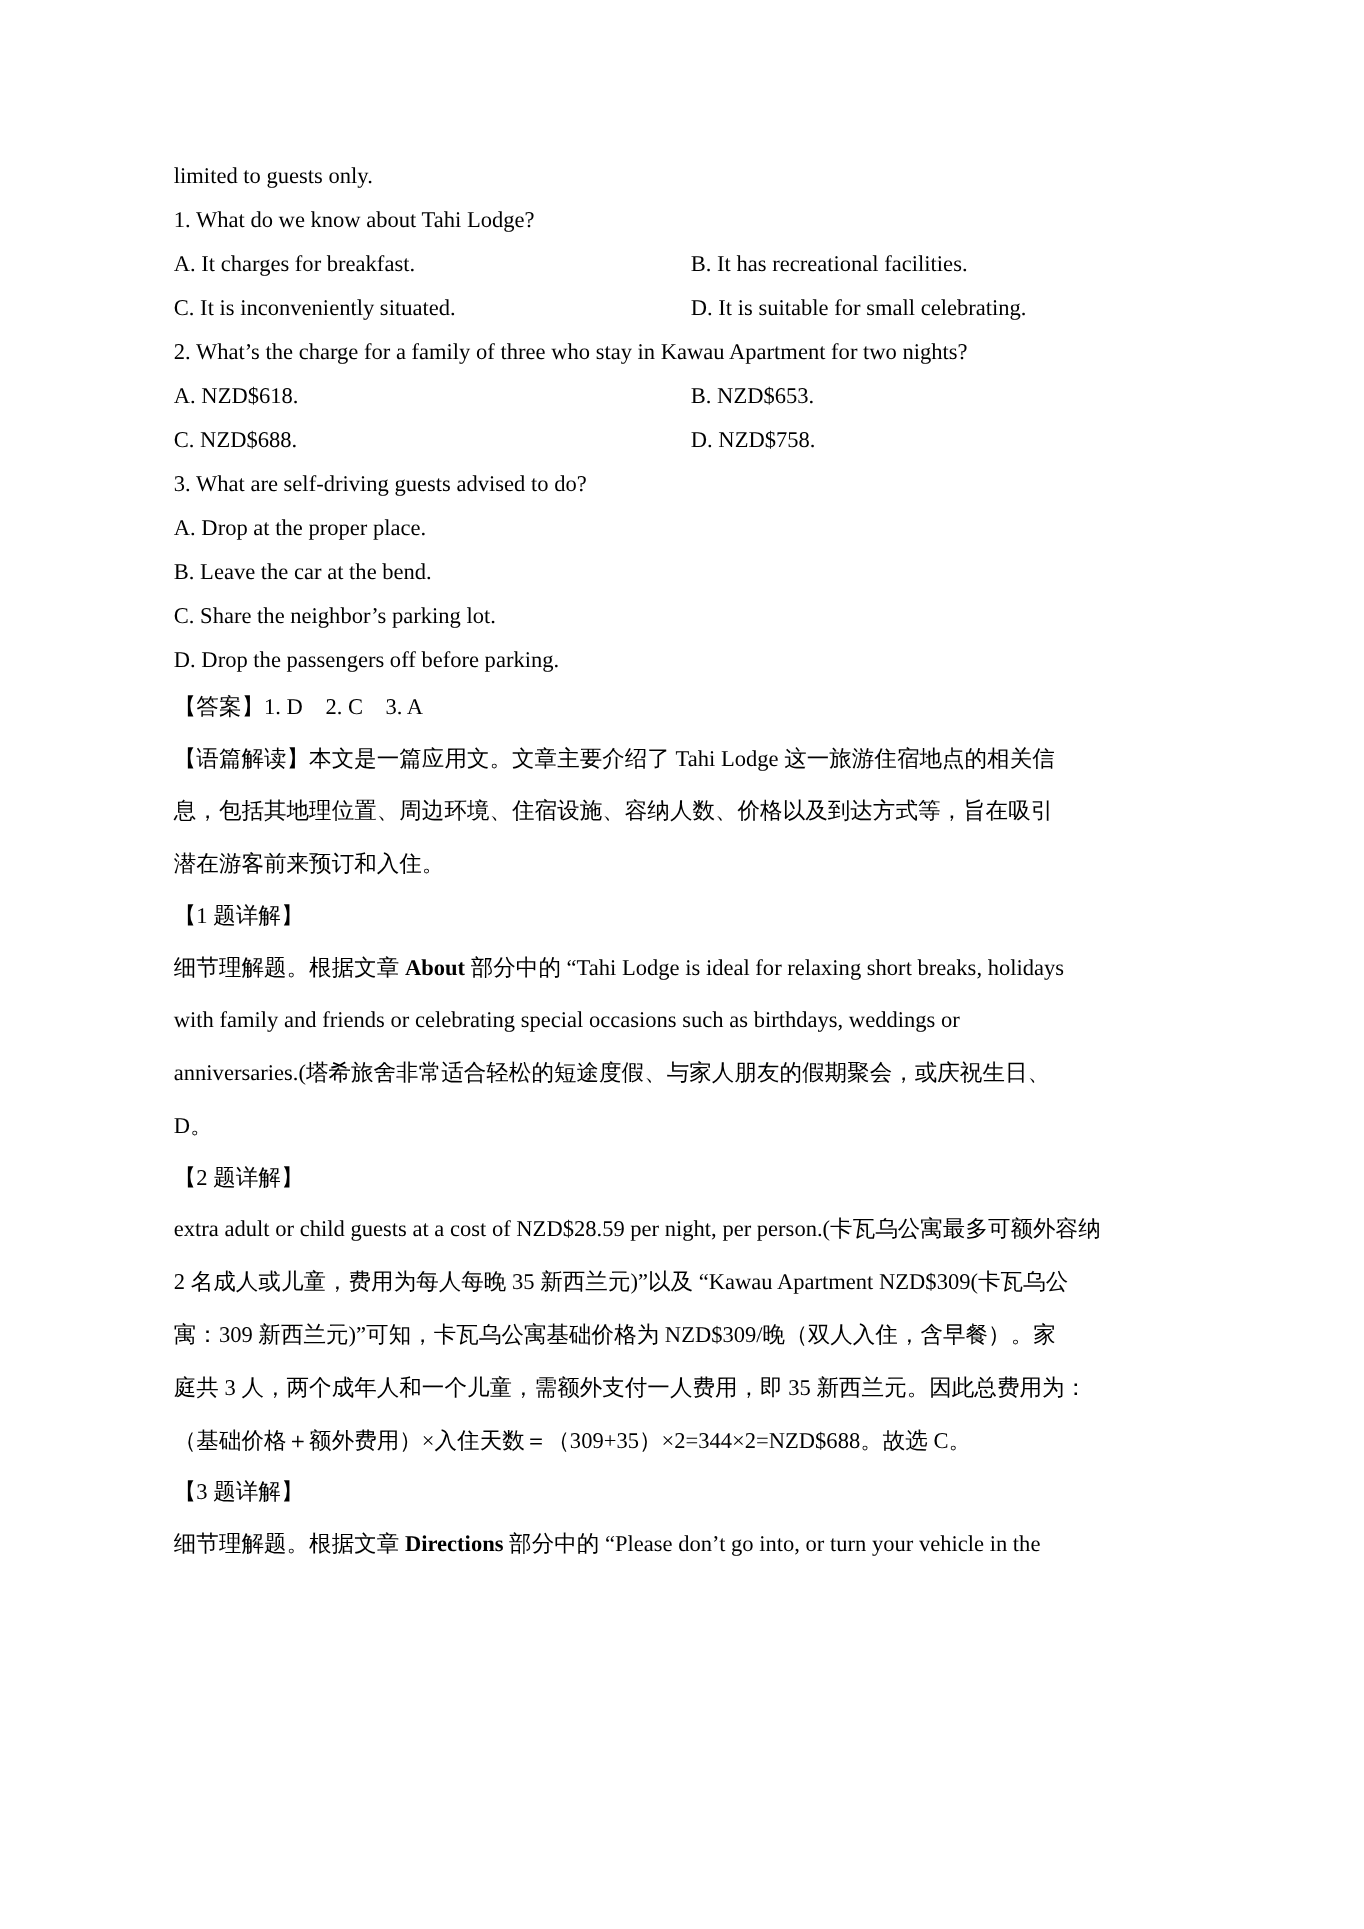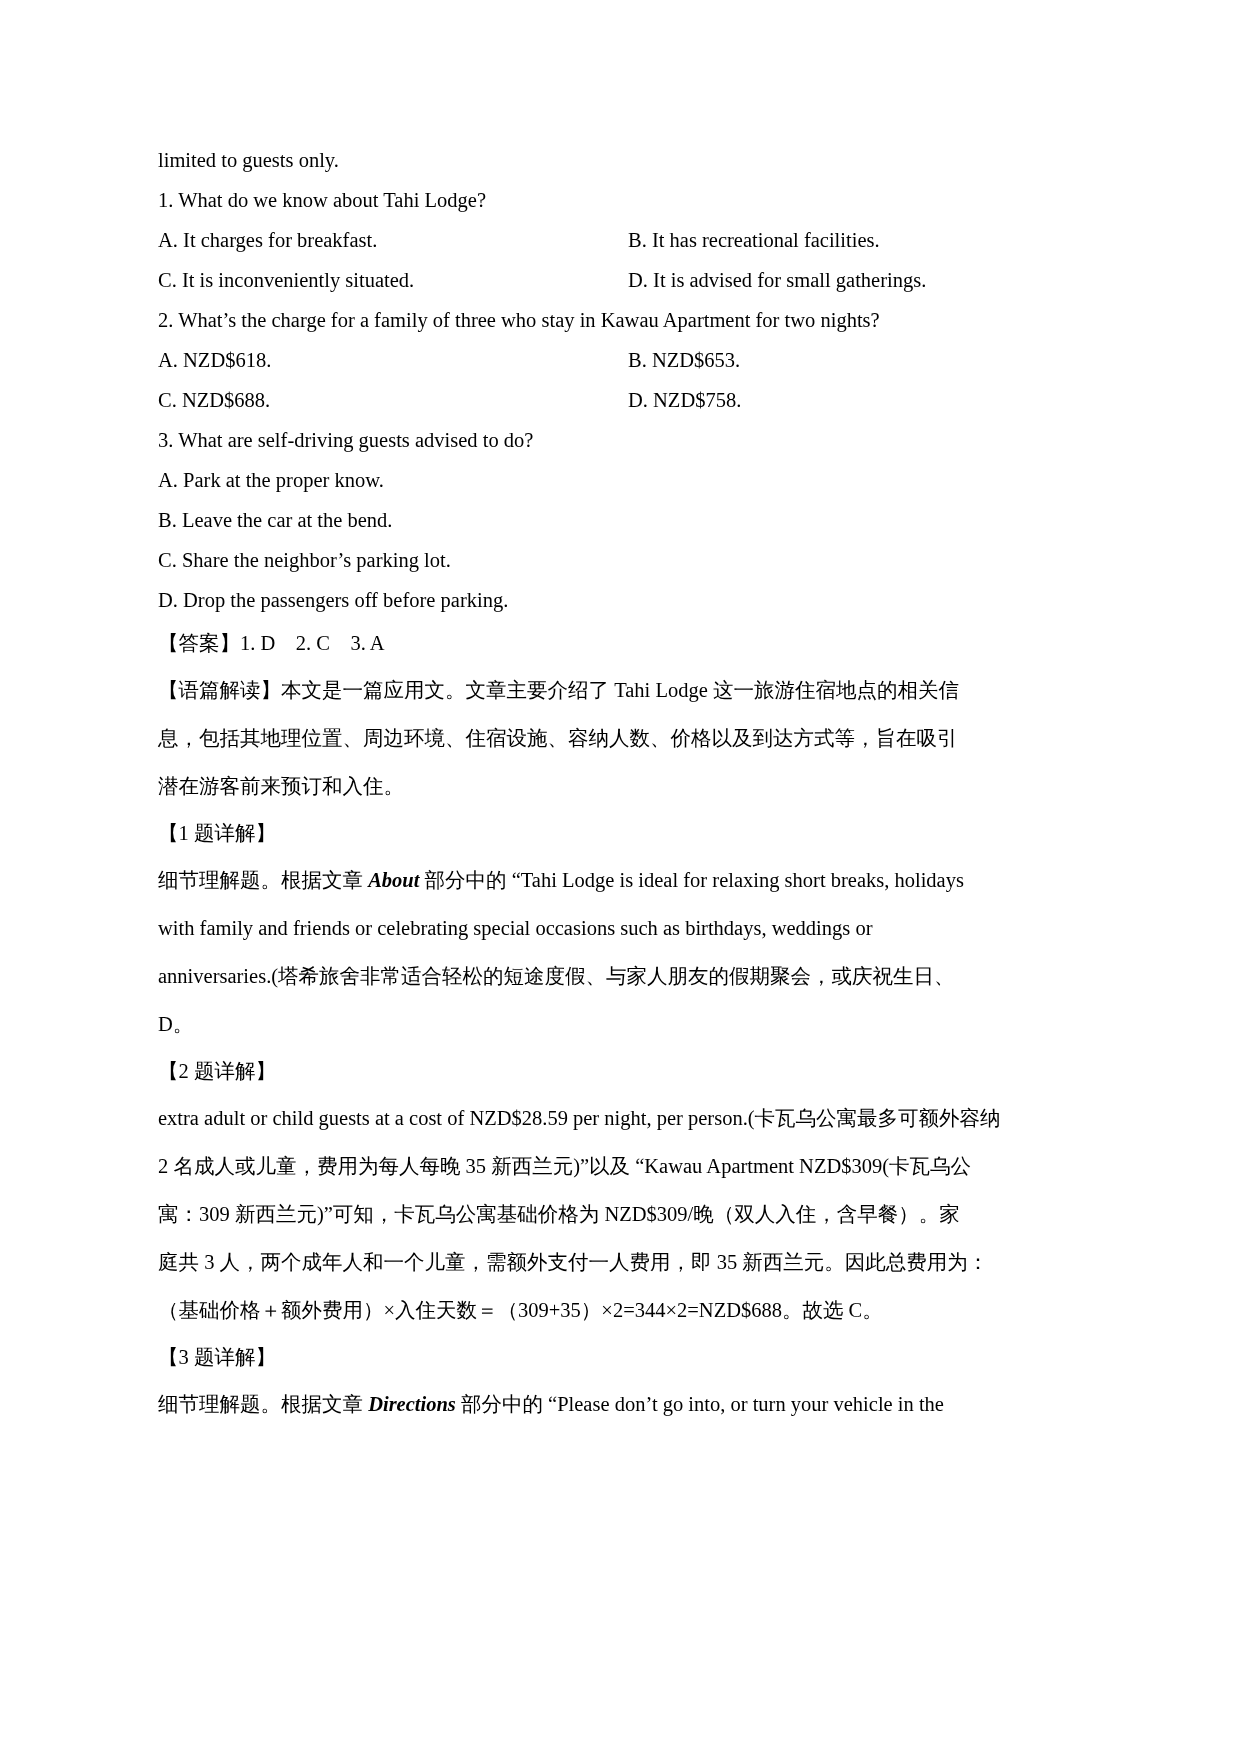--- a/index.html
+++ b/index.html
@@ -61,52 +61,52 @@
     line-height: 48px;
     text-align: justify;
     text-justify: inter-ideograph;
     margin: 0;
   }
   .cn-head {
     font-size: 20.5px;
     line-height: 46px;
     margin: 0;
   }
-  b, .b { font-weight: bold; font-style: italic; }
+  b, .b { font-weight: bold; }
 </style>
 </head>
 <body>
 
 <div class="page">
   <div class="content">
 
     <div class="line">limited to guests only.</div>
 
     <div class="stem">1. What do we know about Tahi Lodge?</div>
     <div class="optrow">
       <div class="col-a">A. It charges for breakfast.</div>
       <div class="col-b">B. It has recreational facilities.</div>
     </div>
     <div class="optrow">
       <div class="col-a">C. It is inconveniently situated.</div>
-      <div class="col-b">D. It is advised for small gatherings.</div>
+      <div class="col-b">D. It is suitable for small celebrating.</div>
     </div>
 
     <div class="stem">2. What’s the charge for a family of three who stay in Kawau Apartment for two nights?</div>
     <div class="optrow">
       <div class="col-a">A. NZD$618.</div>
       <div class="col-b">B. NZD$653.</div>
     </div>
     <div class="optrow">
       <div class="col-a">C. NZD$688.</div>
       <div class="col-b">D. NZD$758.</div>
     </div>
 
     <div class="stem">3. What are self-driving guests advised to do?</div>
-    <div class="opt">A. Park at the proper know.</div>
+    <div class="opt">A. Drop at the proper place.</div>
     <div class="opt">B. Leave the car at the bend.</div>
     <div class="opt">C. Share the neighbor’s parking lot.</div>
     <div class="opt">D. Drop the passengers off before parking.</div>
 
     <div class="cn-head"><span>【答案】</span><span>1. D　2. C　3. A</span></div>
 
     <div class="cn">【语篇解读】本文是一篇应用文。文章主要介绍了 Tahi Lodge 这一旅游住宿地点的相关信</div>
     <div class="cn">息，包括其地理位置、周边环境、住宿设施、容纳人数、价格以及到达方式等，旨在吸引</div>
     <div class="cn">潜在游客前来预订和入住。</div>
 

